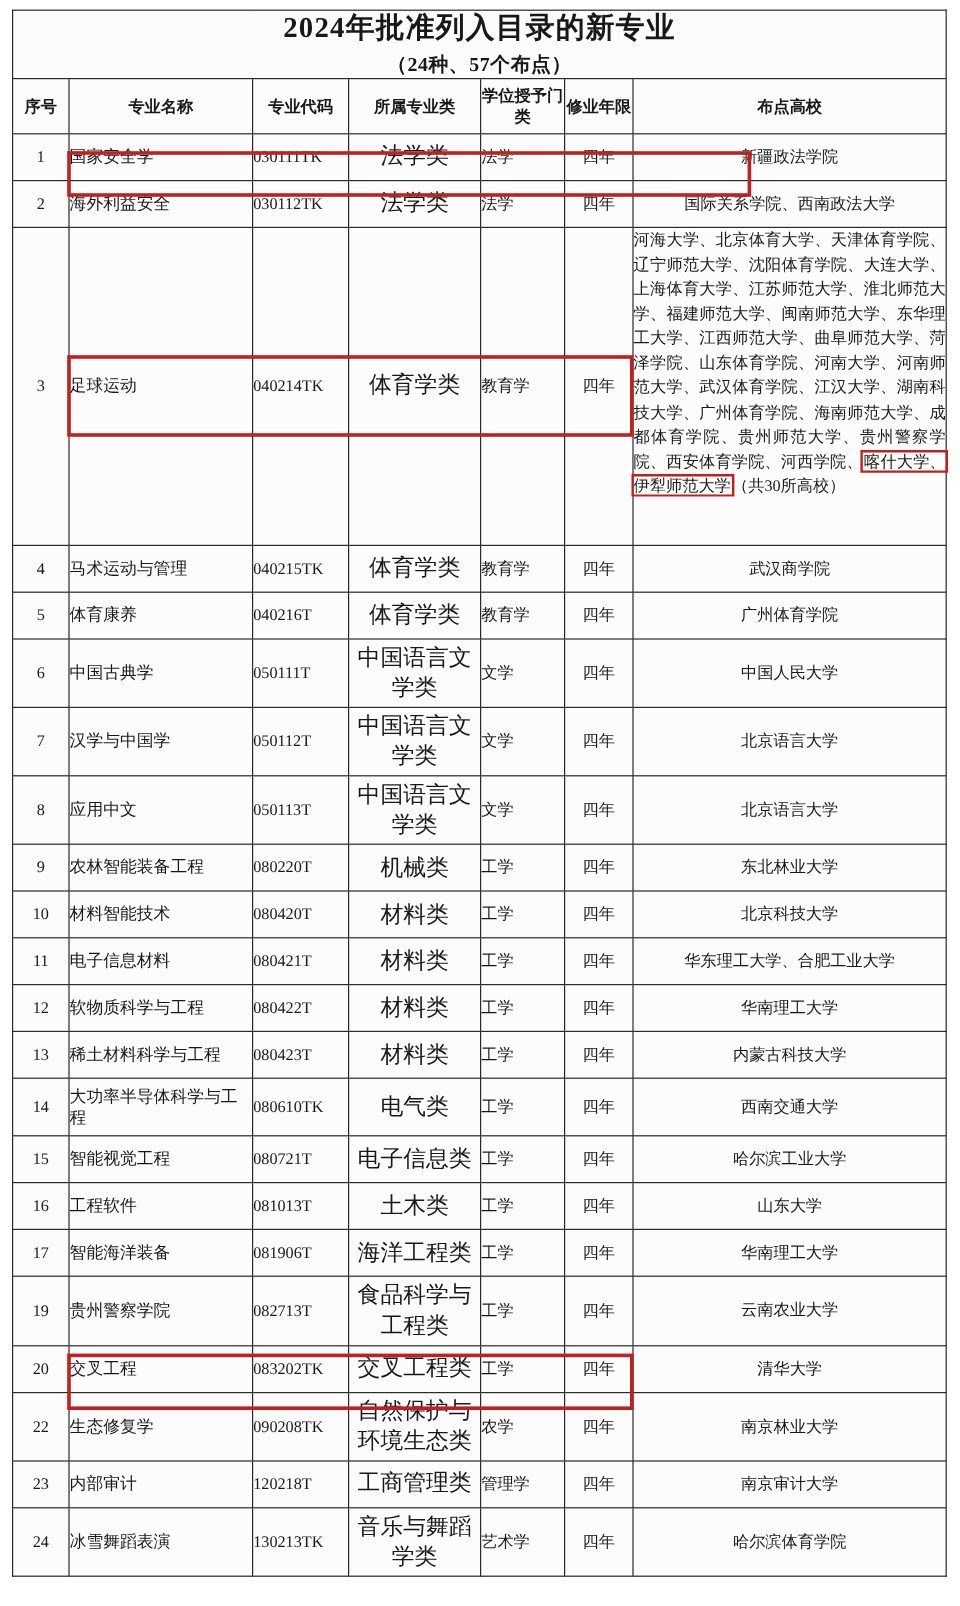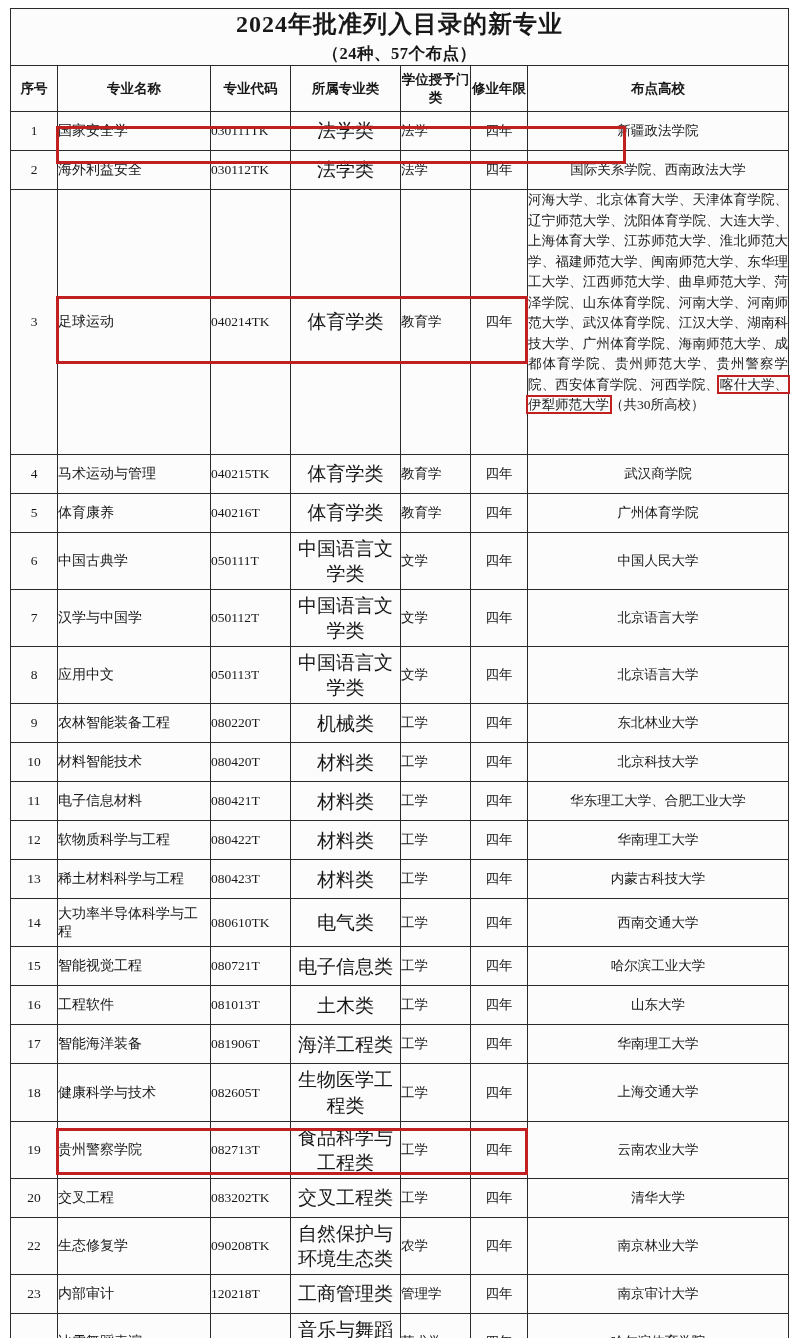--- a/index.html
+++ b/index.html
@@ -301,29 +301,20 @@
     <tr class="row">
       <td class="c-idx">17</td>
       <td class="c-name">智能海洋装备</td>
       <td class="c-code">081906T</td>
       <td class="c-cat">海洋工程类</td>
       <td class="c-deg">工学</td>
       <td class="c-yrs">四年</td>
       <td class="c-univ">华南理工大学</td>
     </tr>
 
-    <tr class="row tall">
-      <td class="c-idx">18</td>
-      <td class="c-name">健康科学与技术</td>
-      <td class="c-code">082605T</td>
-      <td class="c-cat">生物医学工程类</td>
-      <td class="c-deg">工学</td>
-      <td class="c-yrs">四年</td>
-      <td class="c-univ">上海交通大学</td>
-    </tr>
 
     <tr class="row tall">
       <td class="c-idx">19</td>
       <td class="c-name">贵州警察学院</td>
       <td class="c-code">082713T</td>
       <td class="c-cat">食品科学与工程类</td>
       <td class="c-deg">工学</td>
       <td class="c-yrs">四年</td>
       <td class="c-univ">云南农业大学</td>
     </tr>

